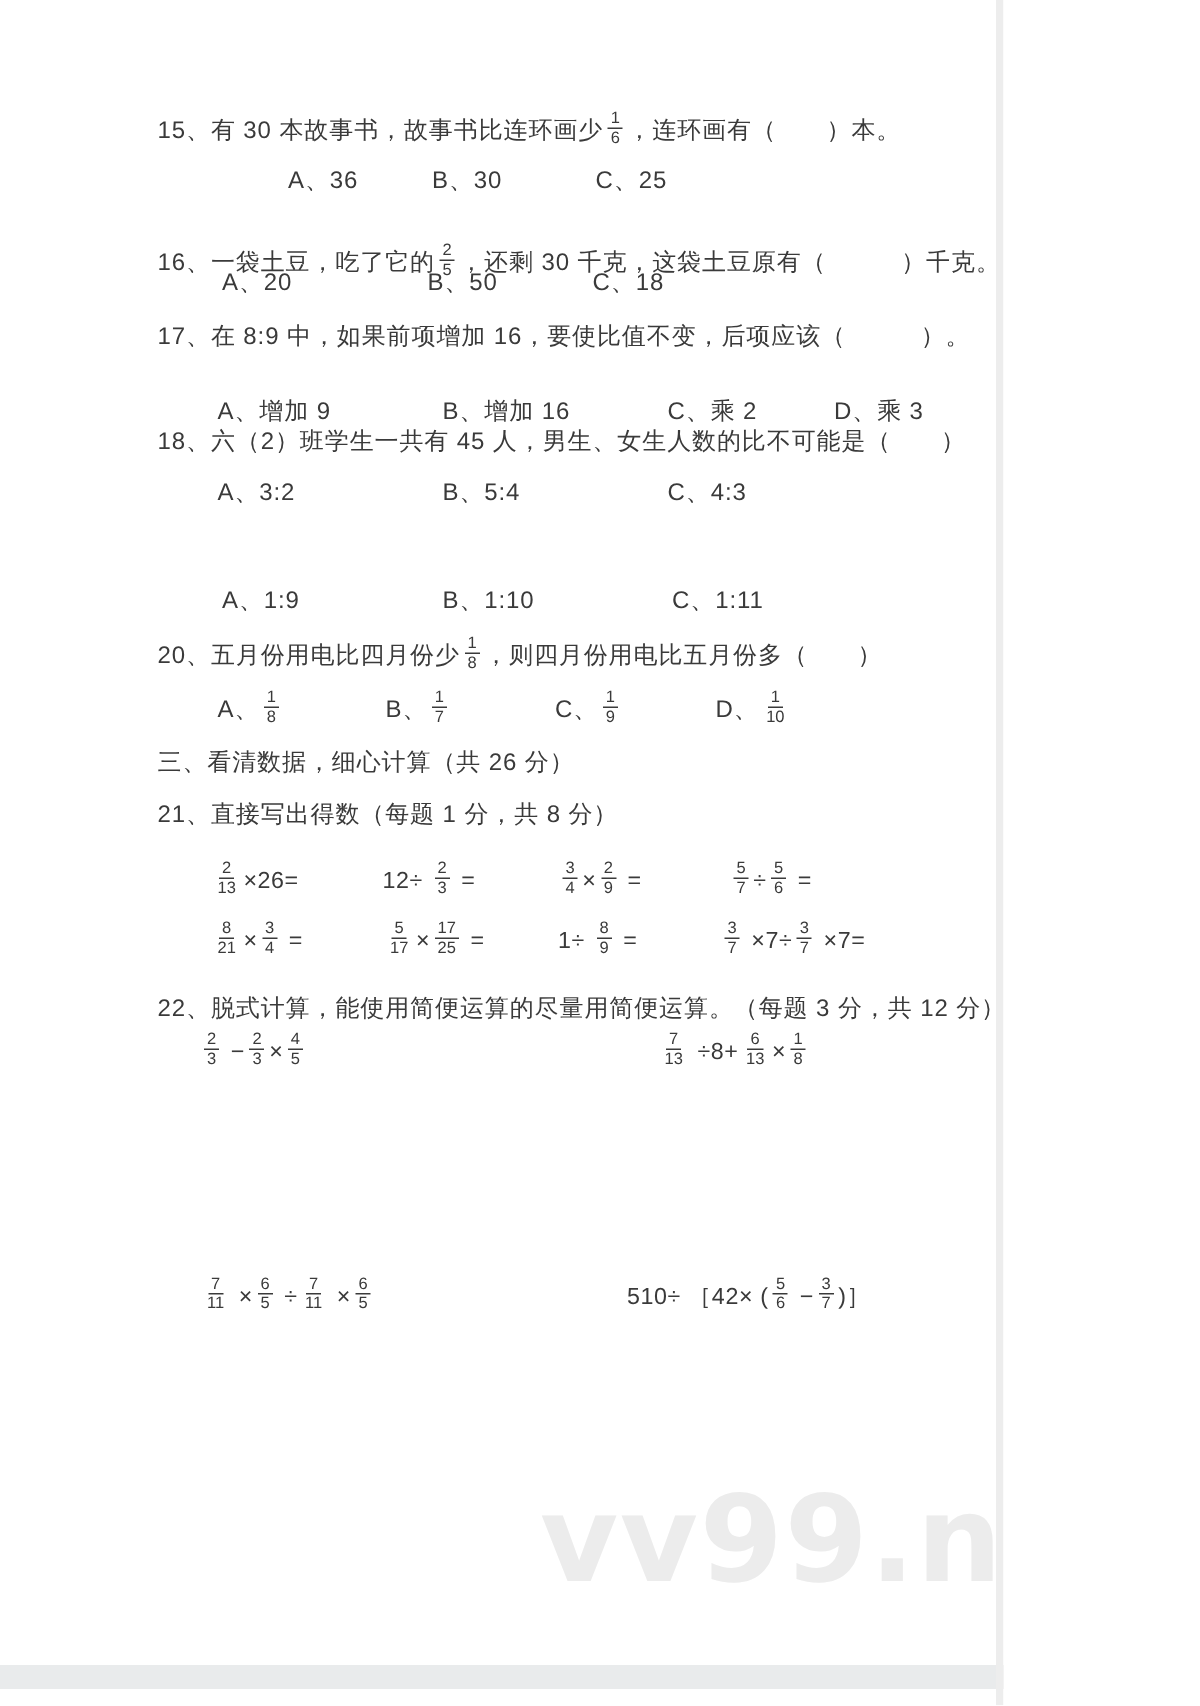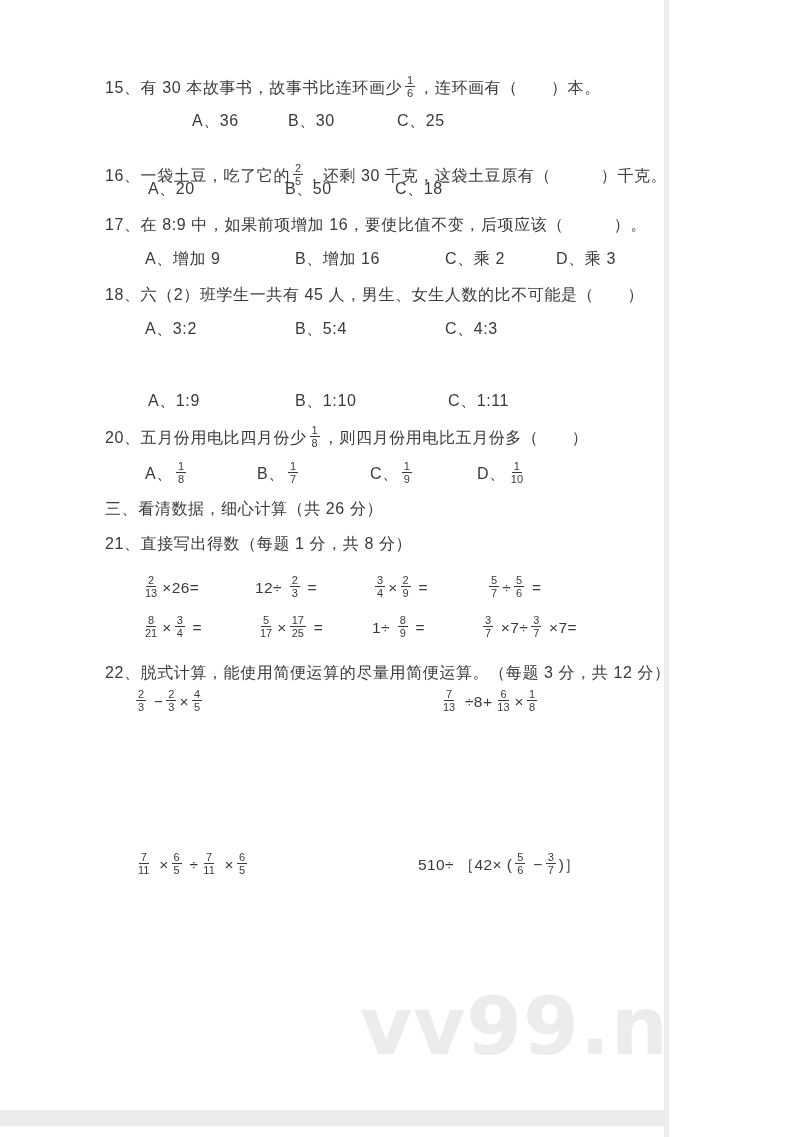--- a/index.html
+++ b/index.html
@@ -33,21 +33,21 @@
   </div>
 
   <div class="line fr-line" style="left:105px;top:156px;">16、一袋土豆，吃了它的<span class="frac"><span class="num">2</span><span class="den">5</span></span>，还剩 30 千克，这袋土豆原有（　　　）千克。</div>
   <div class="opt-row txt-line" style="top:178px;">
     <span class="opt" style="left:148px;">A、20</span>
     <span class="opt" style="left:285px;">B、50</span>
     <span class="opt" style="left:395px;">C、18</span>
   </div>
 
   <div class="line txt-line" style="left:105px;top:214px;">17、在 8:9 中，如果前项增加 16，要使比值不变，后项应该（　　　）。</div>
-  <div class="opt-row txt-line" style="top:248px;padding-left:36px;">
+  <div class="opt-row txt-line" style="top:264px;padding-left:36px;">
     <span class="opt" style="left:145px;">A、增加 9</span>
     <span class="opt" style="left:295px;">B、增加 16</span>
     <span class="opt" style="left:445px;">C、乘 2</span>
     <span class="opt" style="left:556px;">D、乘 3</span>
   </div>
 
   <div class="line txt-line" style="left:105px;top:284px;">18、六（2）班学生一共有 45 人，男生、女生人数的比不可能是（　　）</div>
   <div class="opt-row txt-line" style="top:318px;text-align:center;">
     <span class="opt" style="left:145px;">A、3:2</span>
     <span class="opt" style="left:295px;">B、5:4</span>

